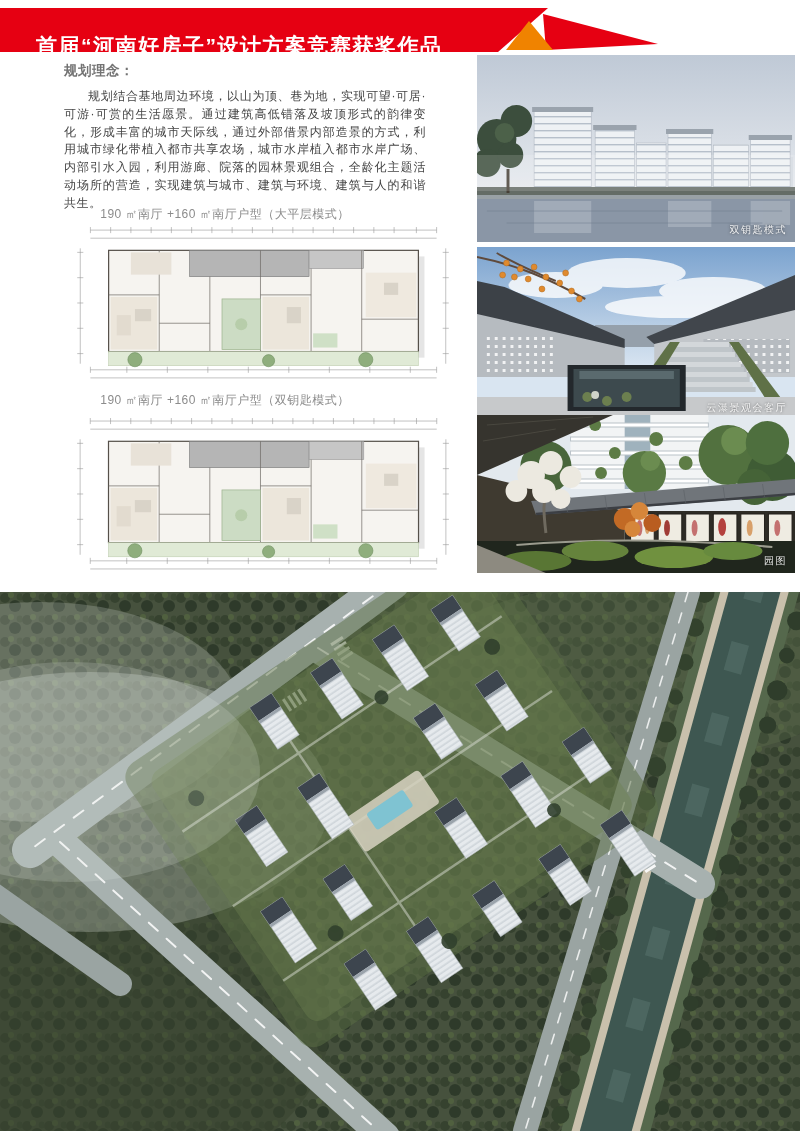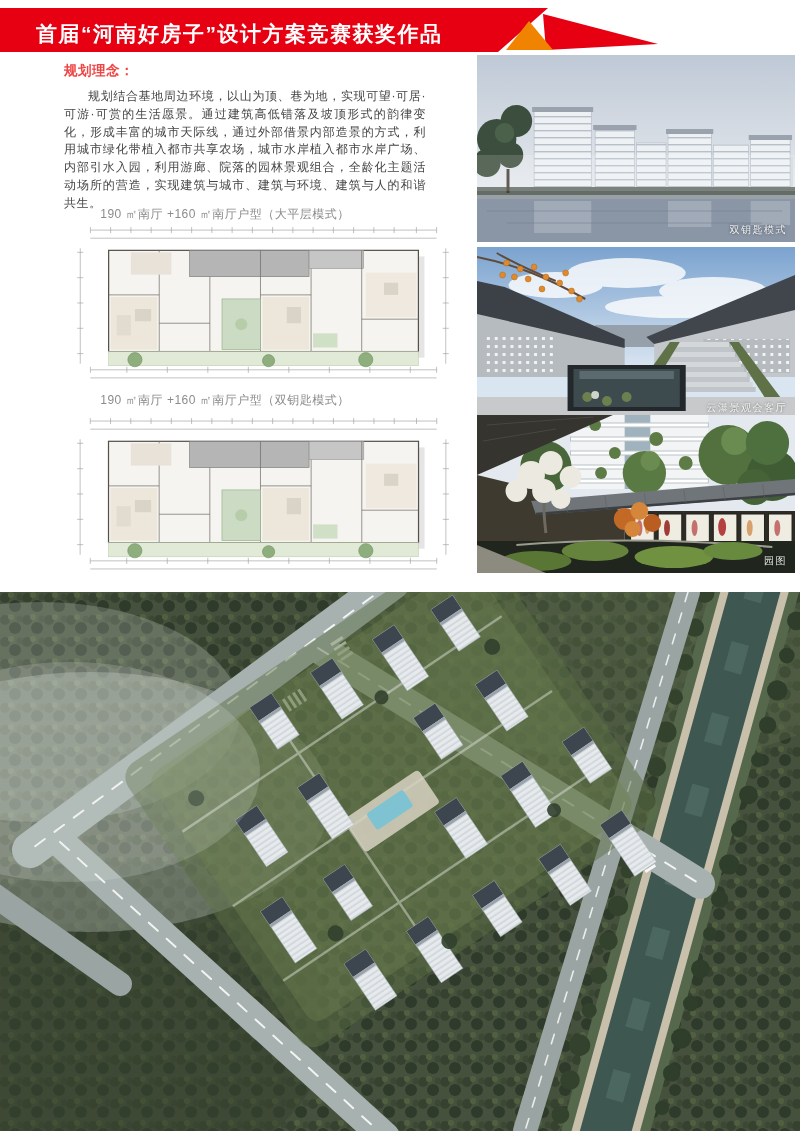--- a/index.html
+++ b/index.html
@@ -1,24 +1,24 @@
 <!DOCTYPE html>
 <html style="--banner-red: #e60012; --accent-orange: #f08300; --title-red: #e60012; --body-text: #454545; --caption-gray: #8c8c8c;"><head>
 <meta charset="utf-8">
 <style>
   html,body{margin:0;padding:0;}
   body{width:800px;height:1131px;background:#ffffff;font-family:"Liberation Sans","DejaVu Sans",sans-serif;}
   .poster{position:relative;width:800px;height:1131px;background:#fff;overflow:hidden;}
   .hdr-svg{position:absolute;left:0;top:0;width:800px;height:60px;}
-  .banner-text{position:absolute;left:36px;top:12px;height:44px;line-height:44px;
+  .banner-text{position:absolute;left:36px;top:24px;height:44px;line-height:44px;
     color:#fff;font-size:21px;font-weight:700;letter-spacing:1.5px;white-space:nowrap;}
   .work-title{position:absolute;right:28px;top:8px;height:44px;line-height:44px;
     color:var(--title-red,#e60012);font-size:27px;font-weight:700;letter-spacing:3px;white-space:nowrap;}
   .concept{position:absolute;left:64px;top:62px;width:362px;}
-  .concept h2{margin:0 0 8px 0;font-size:13.5px;font-weight:700;color:#ef4444;letter-spacing:.5px;}
+  .concept h2{margin:0 0 8px 0;font-size:13.5px;font-weight:700;color:#737373;letter-spacing:.5px;}
   .concept p{margin:0;font-size:12px;line-height:17.8px;color:var(--body-text,#454545);
     text-align:justify;text-indent:2em;letter-spacing:.6px;}
   .plan-caption{position:absolute;left:65px;width:320px;text-align:center;
     font-size:12px;color:var(--caption-gray,#8c8c8c);letter-spacing:.5px;}
   .c1{top:206px;} .c2{top:392px;}
   .plan-figure{position:absolute;left:70px;width:385px;margin:0;}
   .p1{top:222px;height:164px;} .p2{top:410px;height:170px;}
   .plan-figure svg{width:100%;height:100%;display:block;}
   .fig{position:absolute;left:477px;width:318px;margin:0;overflow:hidden;background:#dfe3e8;}
   .fig svg{width:100%;height:100%;display:block;}

